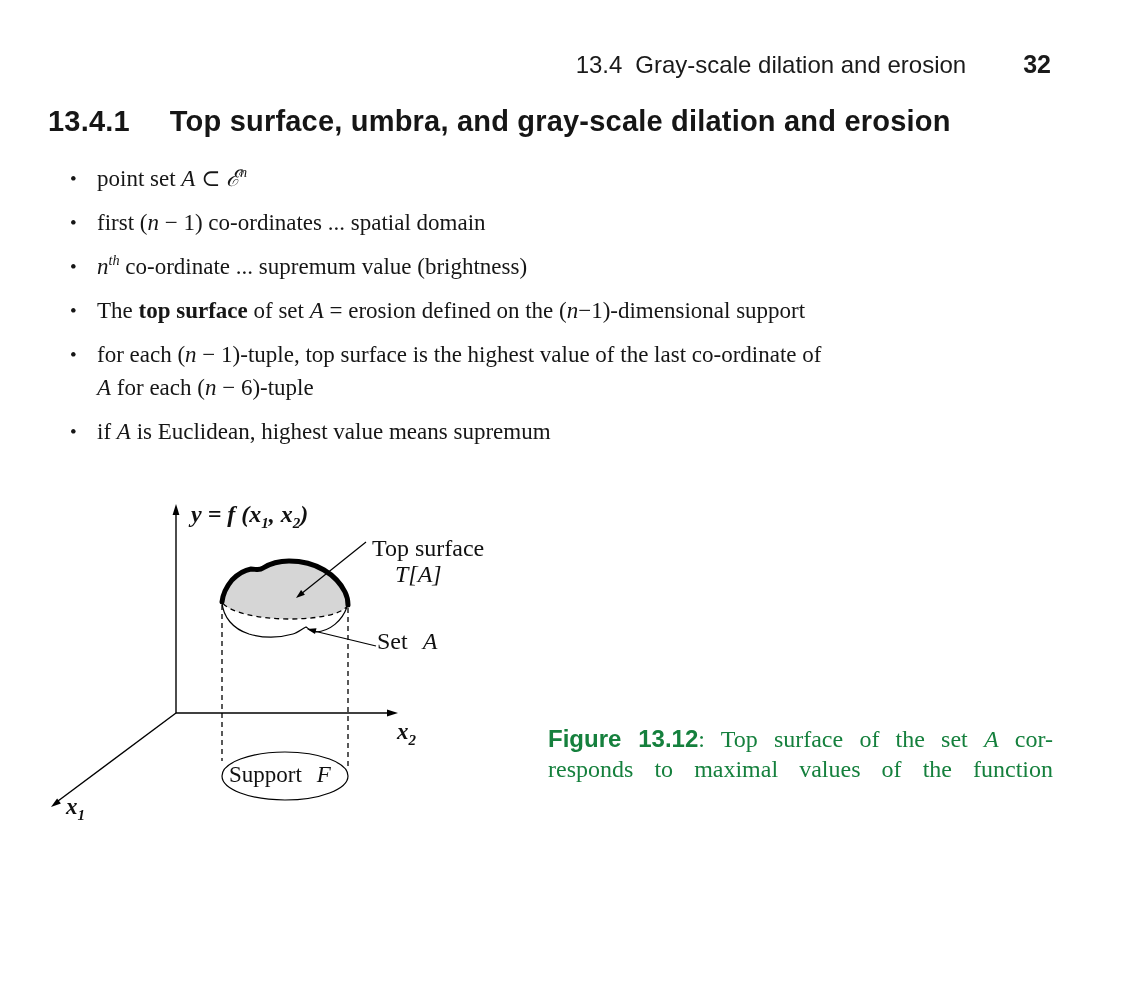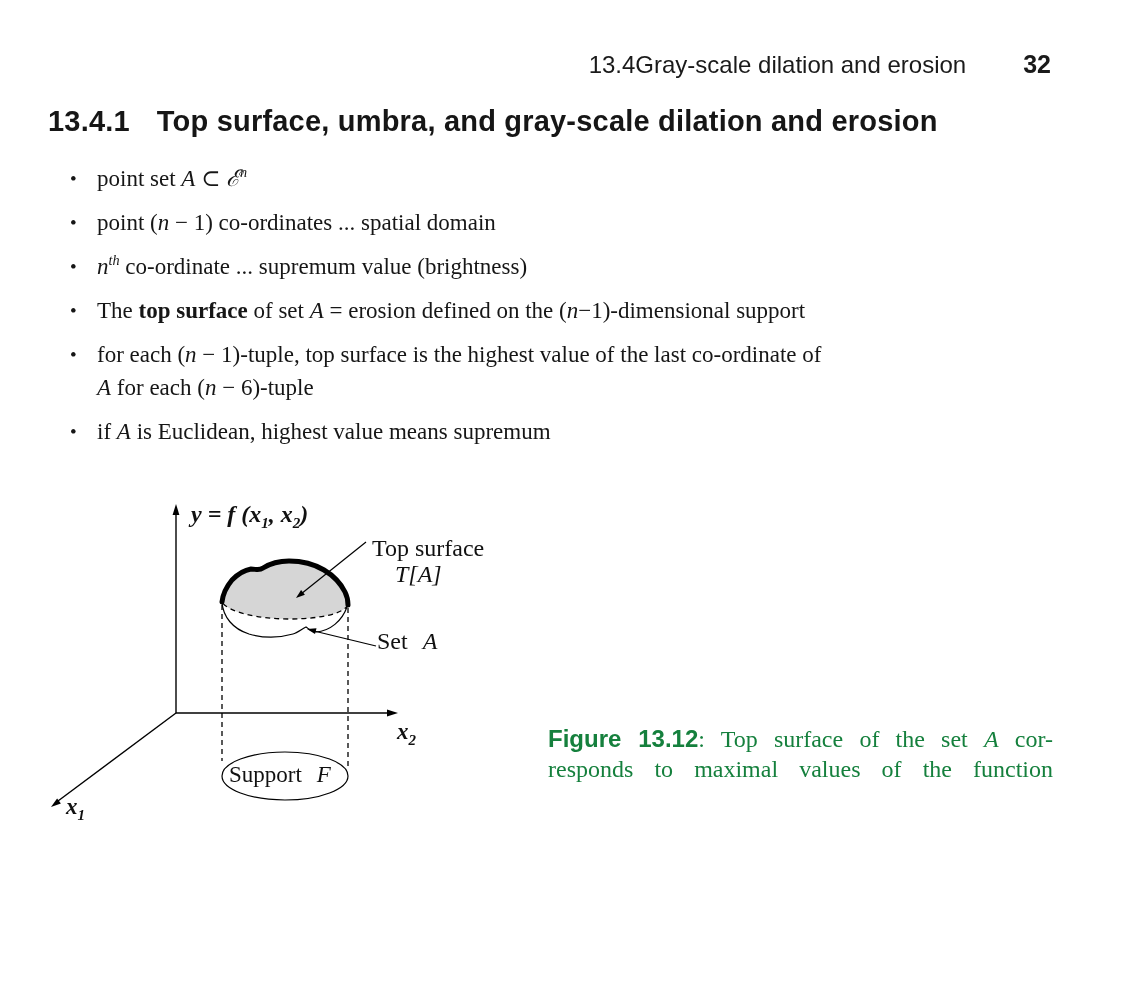--- a/index.html
+++ b/index.html
@@ -8,31 +8,31 @@
     color:#111; overflow:hidden;
     font-family:"Liberation Serif","DejaVu Serif",serif;
   }
 
   
   .hdr {
     position:absolute; top:50px; right:74px;
     font-family:"Liberation Sans","DejaVu Sans",sans-serif;
     font-size:24px; color:#1a1a1a; display:flex; align-items:baseline;
   }
-  .hdr .num  { }
+  .hdr .num  { margin-right:13px; }
   .hdr .pagenum { font-weight:700; margin-left:57px; font-size:25px; }
 
   
   .heading {
     position:absolute; left:48px; top:105px; margin:0;
     font-family:"Liberation Sans","DejaVu Sans",sans-serif;
     font-size:29px; font-weight:700; color:#161616; letter-spacing:.2px;
     display:flex;
   }
-  .heading .hnum { margin-right:27px; }
+  .heading .hnum { margin-right:40px; }
 
   
   .bullets {
     position:absolute; left:70px; top:162px; width:1012px;
     margin:0; padding:0; list-style:none;
     font-size:23px; line-height:33px; color:#161616;
   }
   .bullets li { margin:0 0 11px 0; display:flex; }
   .bullets .dot { width:27px; flex:0 0 27px; font-size:19px; }
   .m  { font-style:italic; }
@@ -127,21 +127,21 @@
     <span>Top surface, umbra, and gray-scale dilation and erosion</span>
   </h1>
 
   <ul class="bullets">
     <li>
       <span class="dot">•</span>
       <span class="bt"><span>point set </span><span class="m">A</span><span> ⊂ </span><span class="m">ℰ</span><sup class="m">n</sup></span>
     </li>
     <li>
       <span class="dot">•</span>
-      <span class="bt"><span>point (</span><span class="m">n</span><span> − 1) co-ordinates ... spatial domain</span></span>
+      <span class="bt"><span>first (</span><span class="m">n</span><span> − 1) co-ordinates ... spatial domain</span></span>
     </li>
     <li>
       <span class="dot">•</span>
       <span class="bt"><span class="m">n</span><sup class="m">th</sup><span> co-ordinate ... supremum value (brightness)</span></span>
     </li>
     <li>
       <span class="dot">•</span>
       <span class="bt"><span>The </span><b>top surface</b><span> of set </span><span class="m">A</span><span> = erosion defined on the (</span><span class="m">n</span><span>−1)-dimensional support</span></span>
     </li>
     <li>

